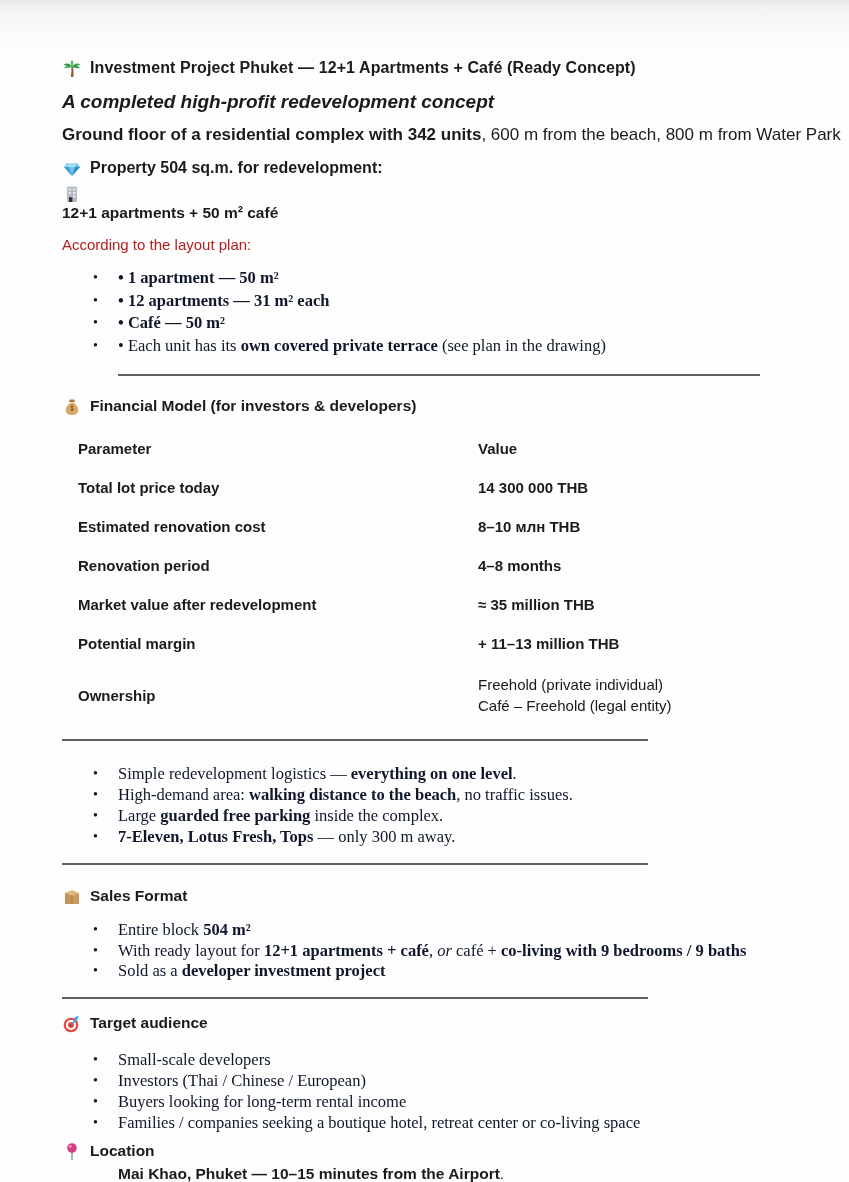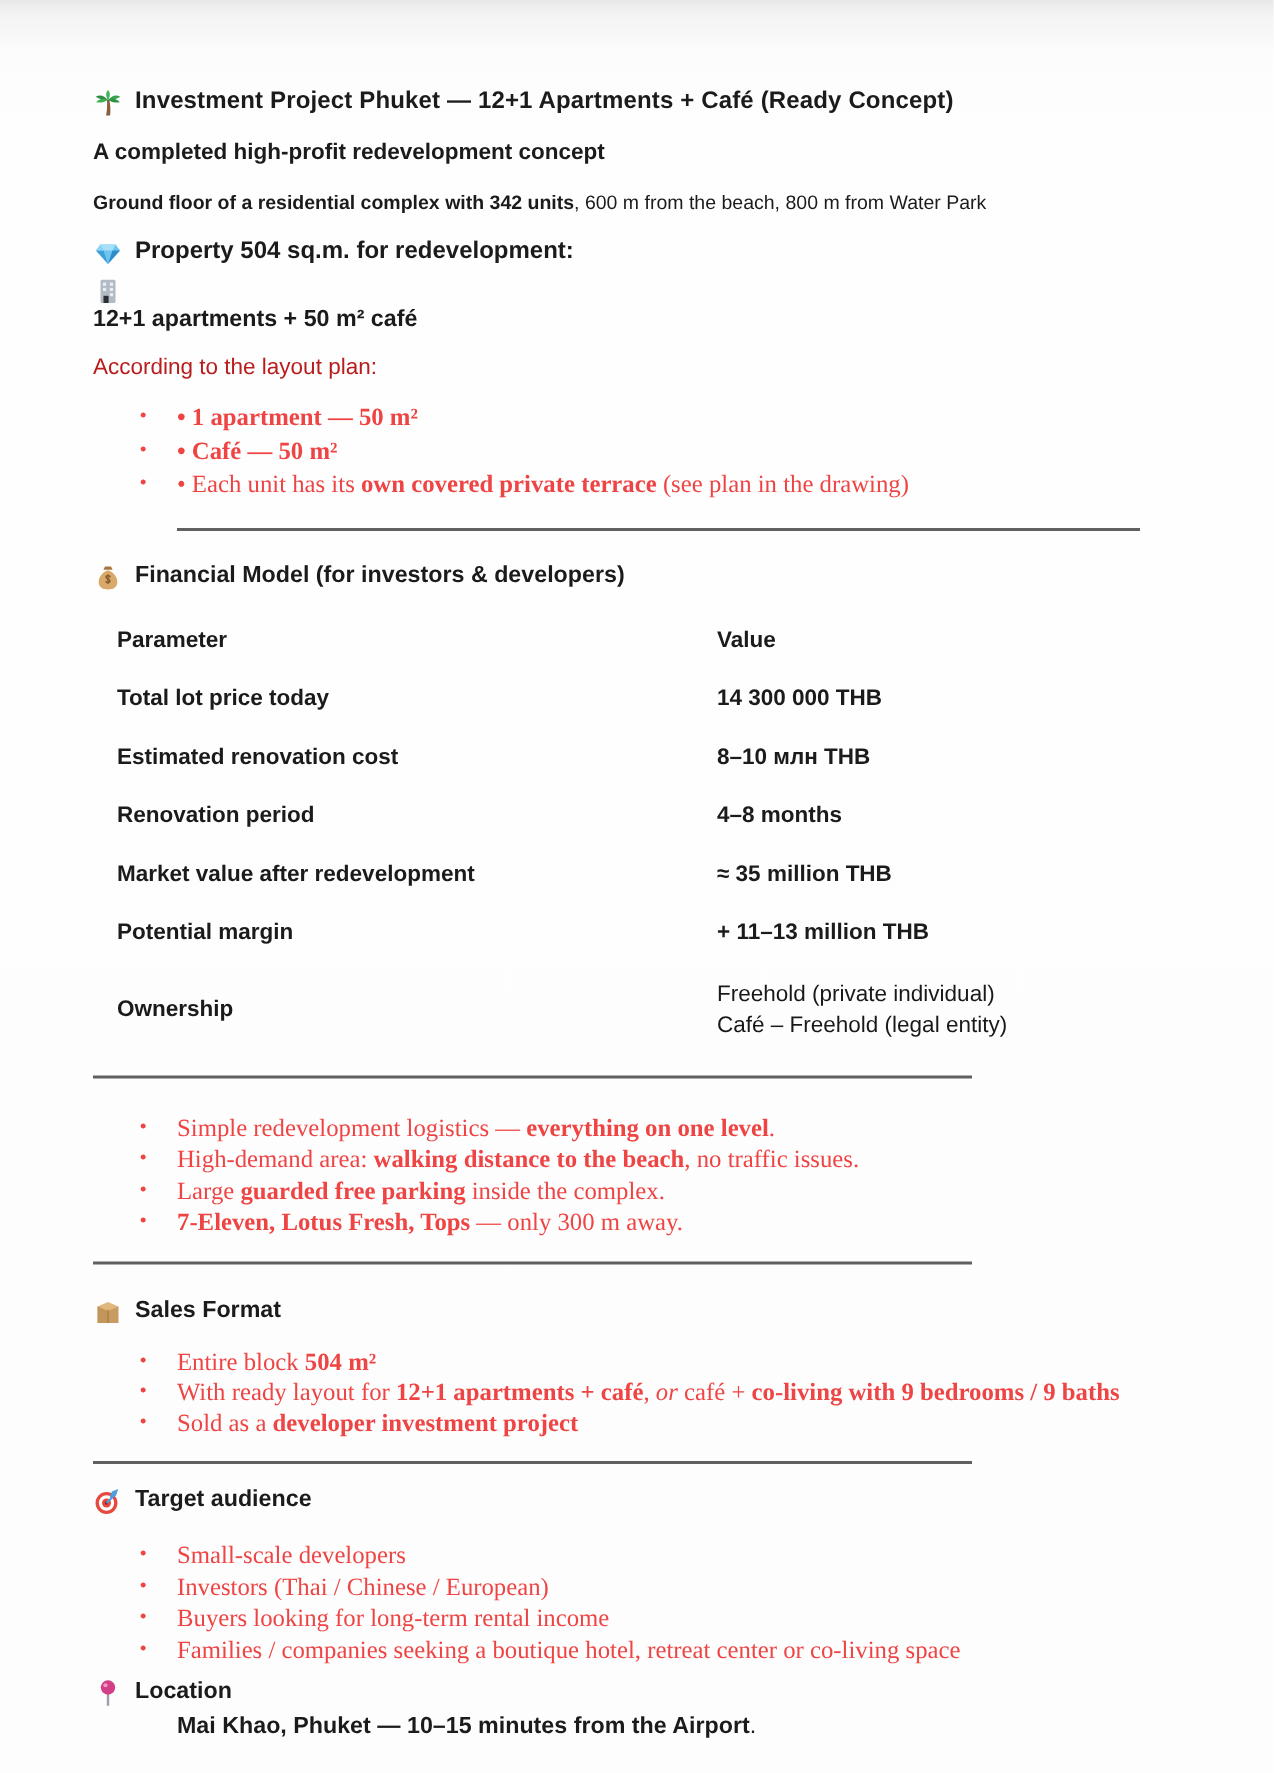--- a/index.html
+++ b/index.html
@@ -14,31 +14,31 @@
   .page { padding: 58px 6px 0 62px; width: 849px; }
 
   .row-icon { display: flex; align-items: flex-start; }
   .ic { display: inline-flex; width: 20px; height: 20px; margin-right: 8px; flex: 0 0 20px; position: relative; top: 1px; }
   .ic svg { width: 20px; height: 20px; }
 
   .bold { font-weight: bold; }
   .it { font-style: italic; }
 
   .doc-title { font-size: 16px; line-height: 20px; font-weight: bold; letter-spacing: .1px; }
-  .subtitle { margin-top: 14px; font-size: 15px; line-height: 20px; font-weight: bold; }
-  .intro { margin-top: 13px; font-size: 13px; line-height: 20px; }
+  .subtitle { margin-top: 14px; font-size: 19px; line-height: 20px; font-weight: bold; font-style: italic; }
+  .intro { margin-top: 13px; font-size: 17px; line-height: 20px; }
   .prop-line { margin-top: 13px; font-size: 16px; line-height: 20px; font-weight: bold; }
   .units-line { margin-top: 5px; font-size: 15.5px; line-height: 20px; font-weight: bold; flex-direction: column; }
   .layout-intro { margin-top: 12px; font-size: 15px; line-height: 20px; color: #b91c1c; }
 
   ul.blist { list-style: none; margin-top: 12px; }
   ul.blist li {
     position: relative; padding-left: 56px;
     font-family: "Liberation Serif", serif; font-size: 16.5px; line-height: 22.5px;
-    color: #ef4444; white-space: nowrap;
+    color: #0f172a; white-space: nowrap;
   }
   ul.blist li::before { content: "•"; position: absolute; left: 31px; top: 0; font-size: 14px; }
 
   .divider { border: 0; border-top: 2px solid #606060; height: 0; }
   .div1 { margin: 17px 0 0 56px; width: 642px; }
   .div2 { margin: 12px 0 0 0; width: 586px; }
   .div3 { margin: 16px 0 0 0; width: 586px; }
   .div4 { margin: 15px 0 0 0; width: 586px; }
 
   .sec-head { margin-top: 20px; font-size: 15.5px; line-height: 20px; font-weight: bold; display: flex; align-items: flex-start; }
@@ -110,20 +110,21 @@
         <rect x="7" y="13.2" width="3.4" height="4.8" fill="#2c2f33"></rect>
       </svg>
     </span>
     <span>12+1 apartments + 50 m² café</span>
   </div>
 
   <p class="layout-intro">According to the layout plan:</p>
 
   <ul class="blist">
     <li><span class="bold">• 1 apartment — 50 m²</span></li>
+    <li><span class="bold">• 12 apartments — 31 m² each</span></li>
     <li><span class="bold">• Café — 50 m²</span></li>
     <li><span>• Each unit has its </span><span class="bold">own covered private terrace</span><span> (see plan in the drawing)</span></li>
   </ul>
 
   <hr class="divider div1">
 
   <div class="sec-head">
     <span class="ic">
       <svg viewBox="0 0 20 20">
         <path d="M8 2.6 L12 2.6 L13.1 4.9 L6.9 4.9 Z" fill="#a8763e"></path>

